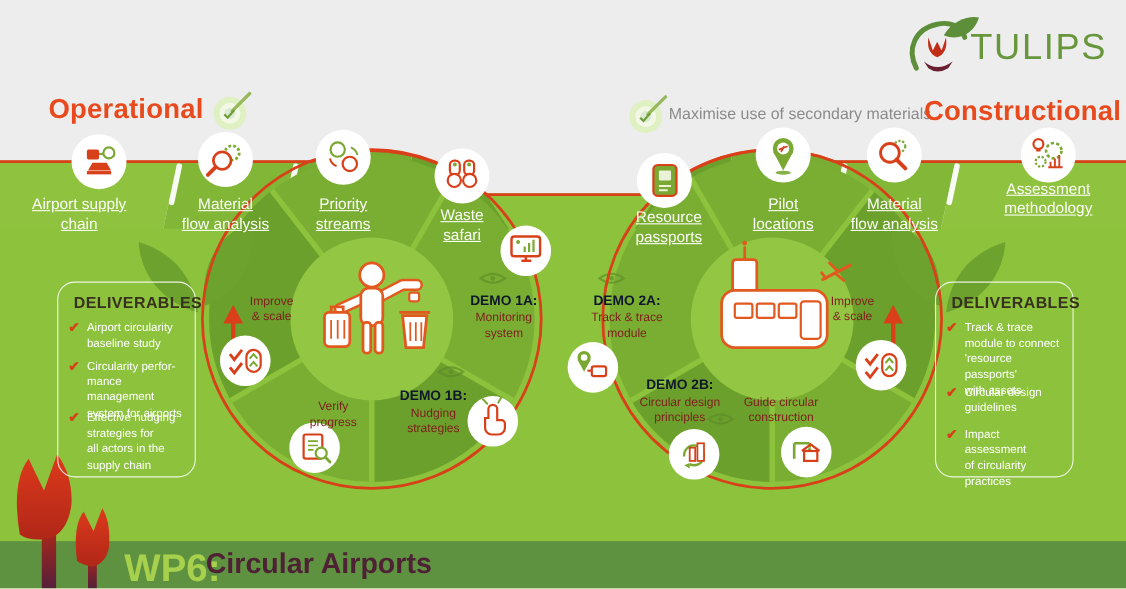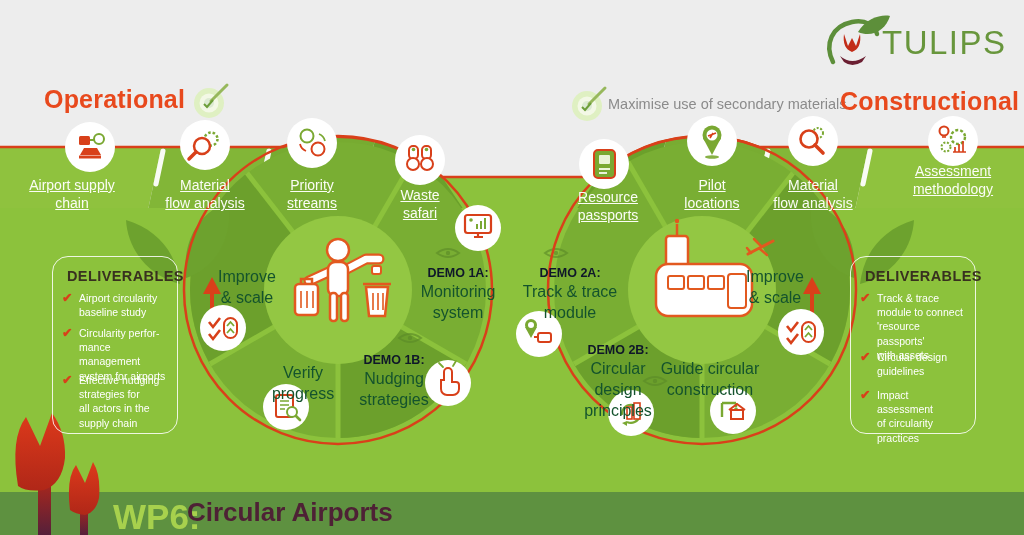--- a/index.html
+++ b/index.html
@@ -4,21 +4,21 @@
 <style>
   html,body{margin:0;padding:0;background:#ededed;}
   #app{position:relative;width:1024px;height:535px;overflow:hidden;
        font-family:"Liberation Sans",sans-serif;background:#ededed;}
   .abs{position:absolute;}
   svg{display:block;}
   .header-title{font-size:25px;font-weight:700;color:#e8491d;letter-spacing:.2px;}
   .goal-text{font-size:14.5px;color:#8b8b8b;}
   .logo-text{font-size:33px;color:#68963c;letter-spacing:1.5px;}
   .step-label{font-size:14px;color:#fbfdf6;text-align:center;line-height:1.32;white-space:pre-line;text-decoration:underline;}
-  .wheel-label{font-size:16px;color:#14532d;text-align:center;line-height:1.3;white-space:pre-line;}
+  .wheel-label{font-size:11px;color:#7f1d1d;text-align:center;line-height:1.3;white-space:pre-line;}
   .wheel-title{font-size:12.5px;font-weight:700;color:#0f172a;text-align:center;margin-bottom:2px;}
   .deliv-box{border:1.5px solid rgba(255,255,255,.85);border-radius:16px;}
   .deliv-title{font-size:14.5px;font-weight:700;color:#38311f;letter-spacing:.4px;}
   .deliv-item{font-size:10.5px;color:#ffffff;line-height:1.35;white-space:pre-line;}
   .check{color:#d8401a;font-size:12.5px;font-weight:700;}
   .footer-wp{font-size:35px;font-weight:700;color:#a7d14d;}
   .footer-title{font-size:26px;font-weight:700;color:#4e2135;}
 </style>
 </head>
 <body>

